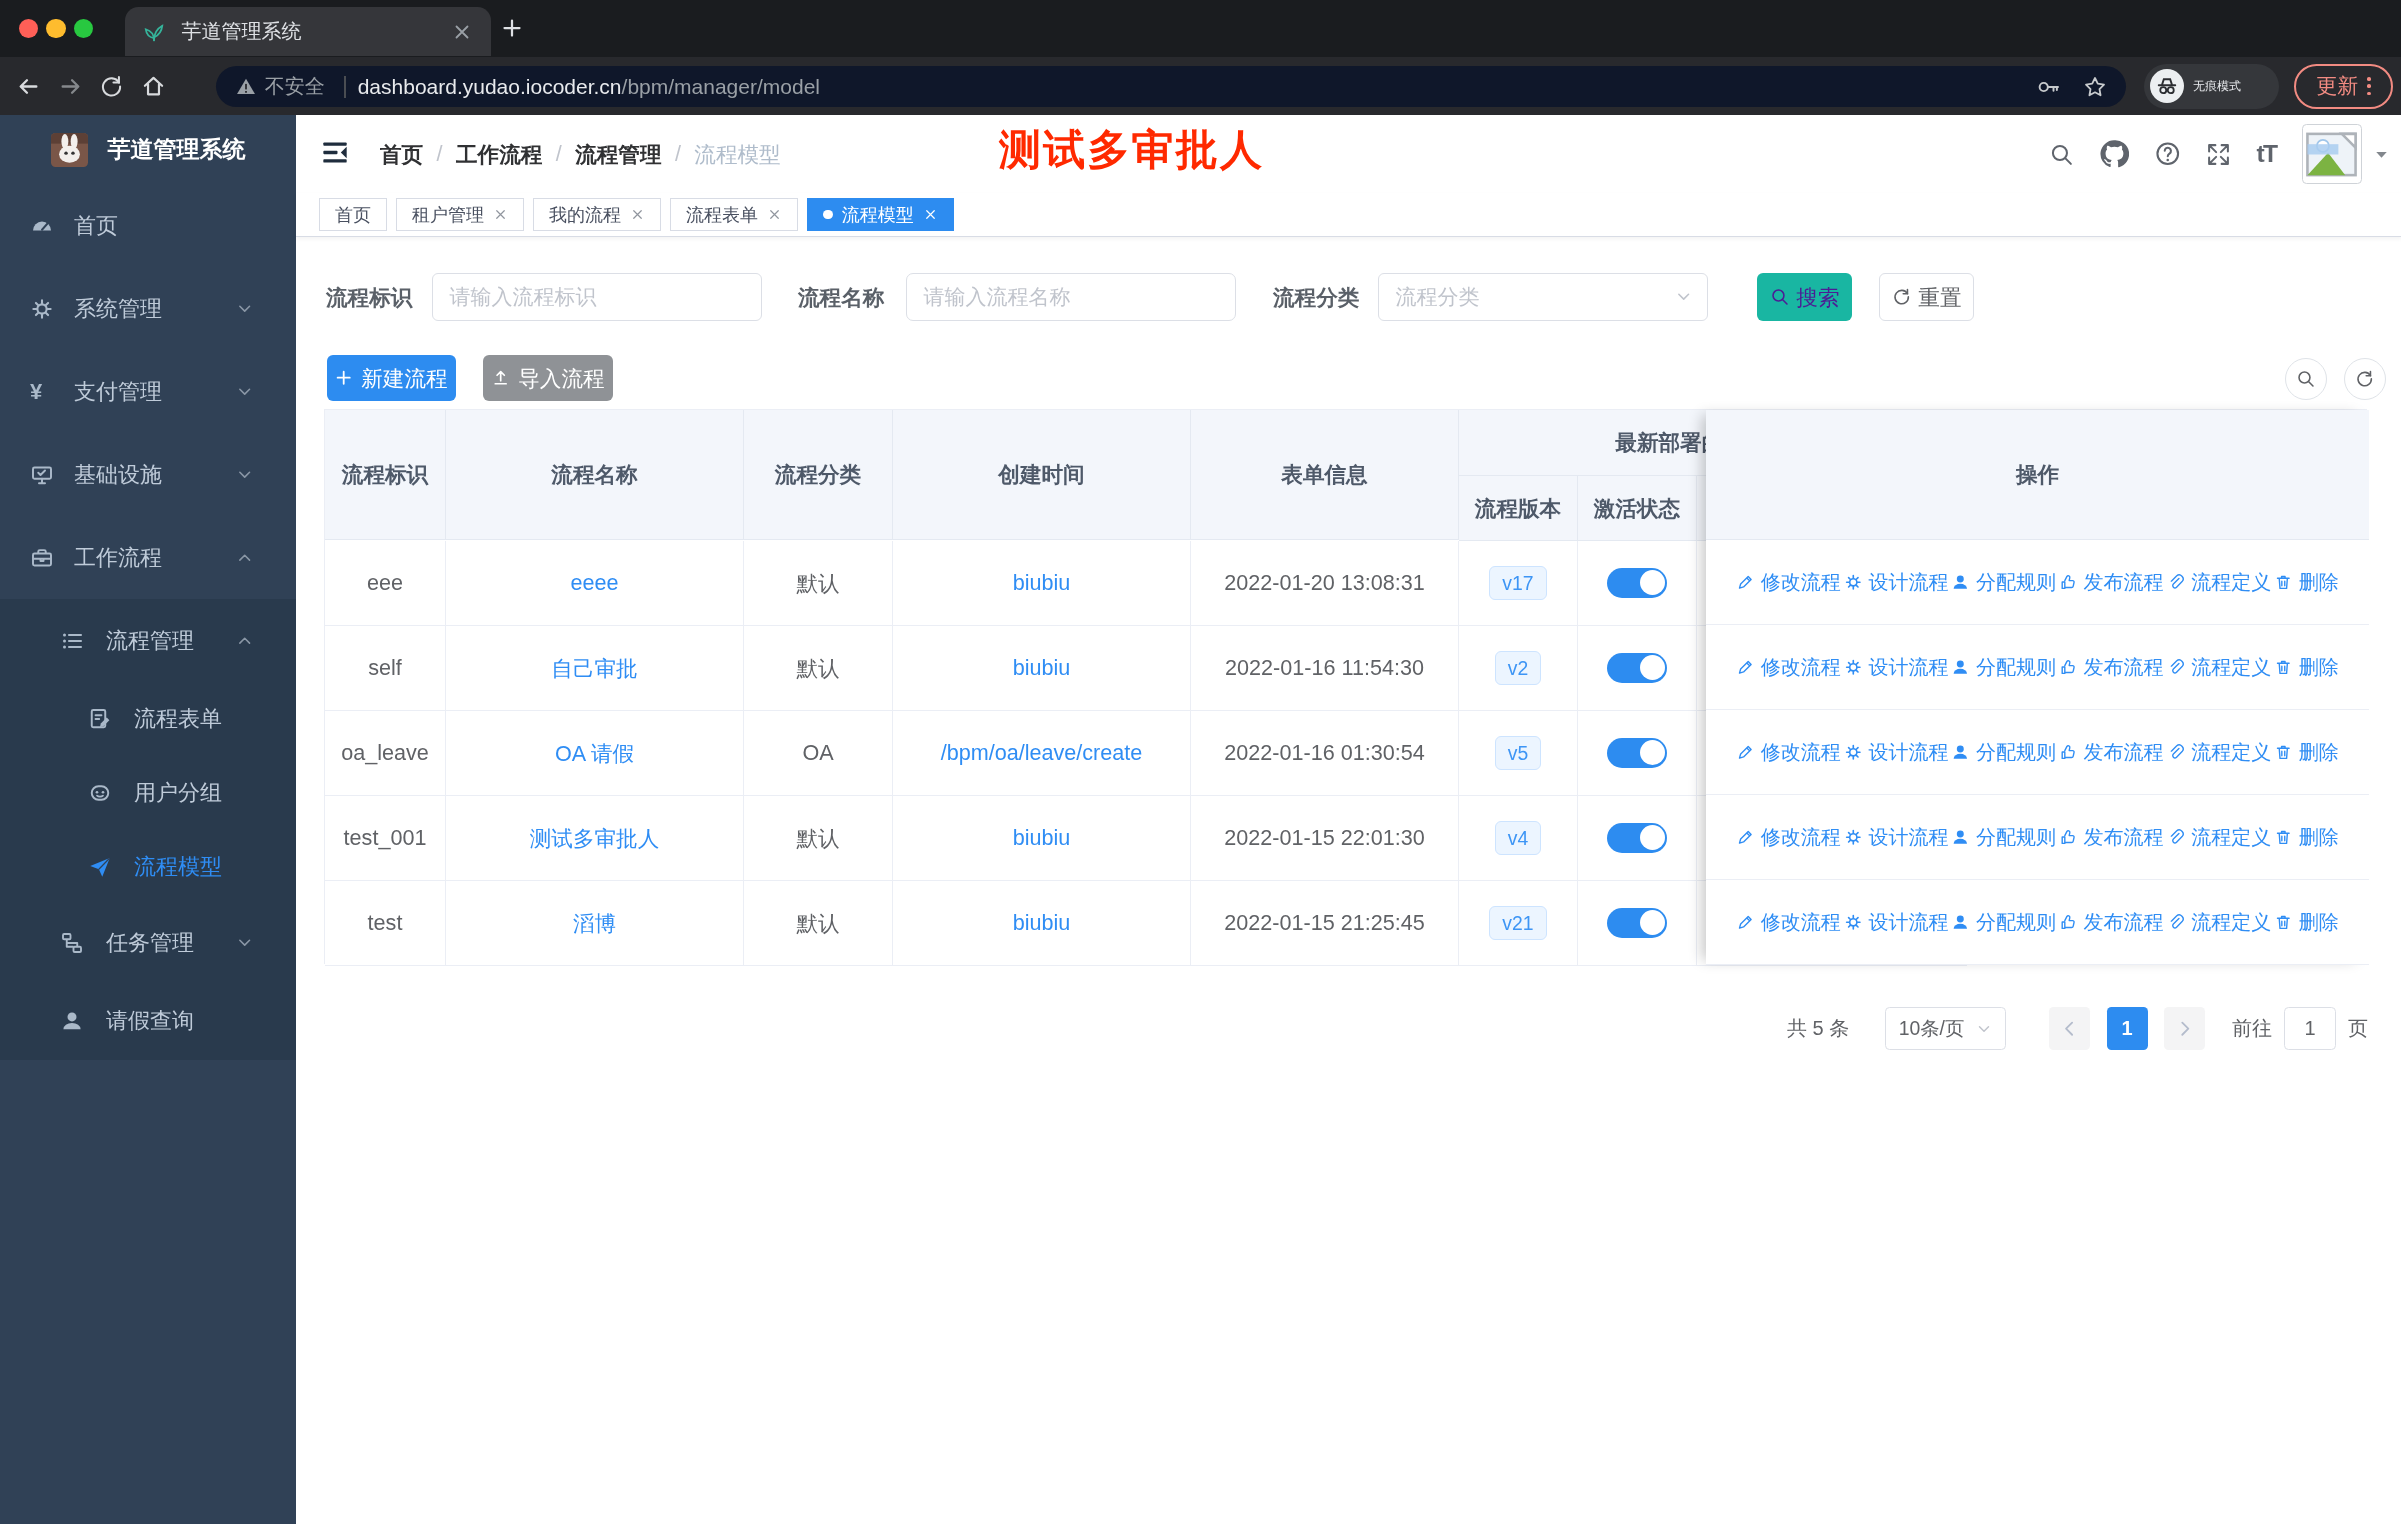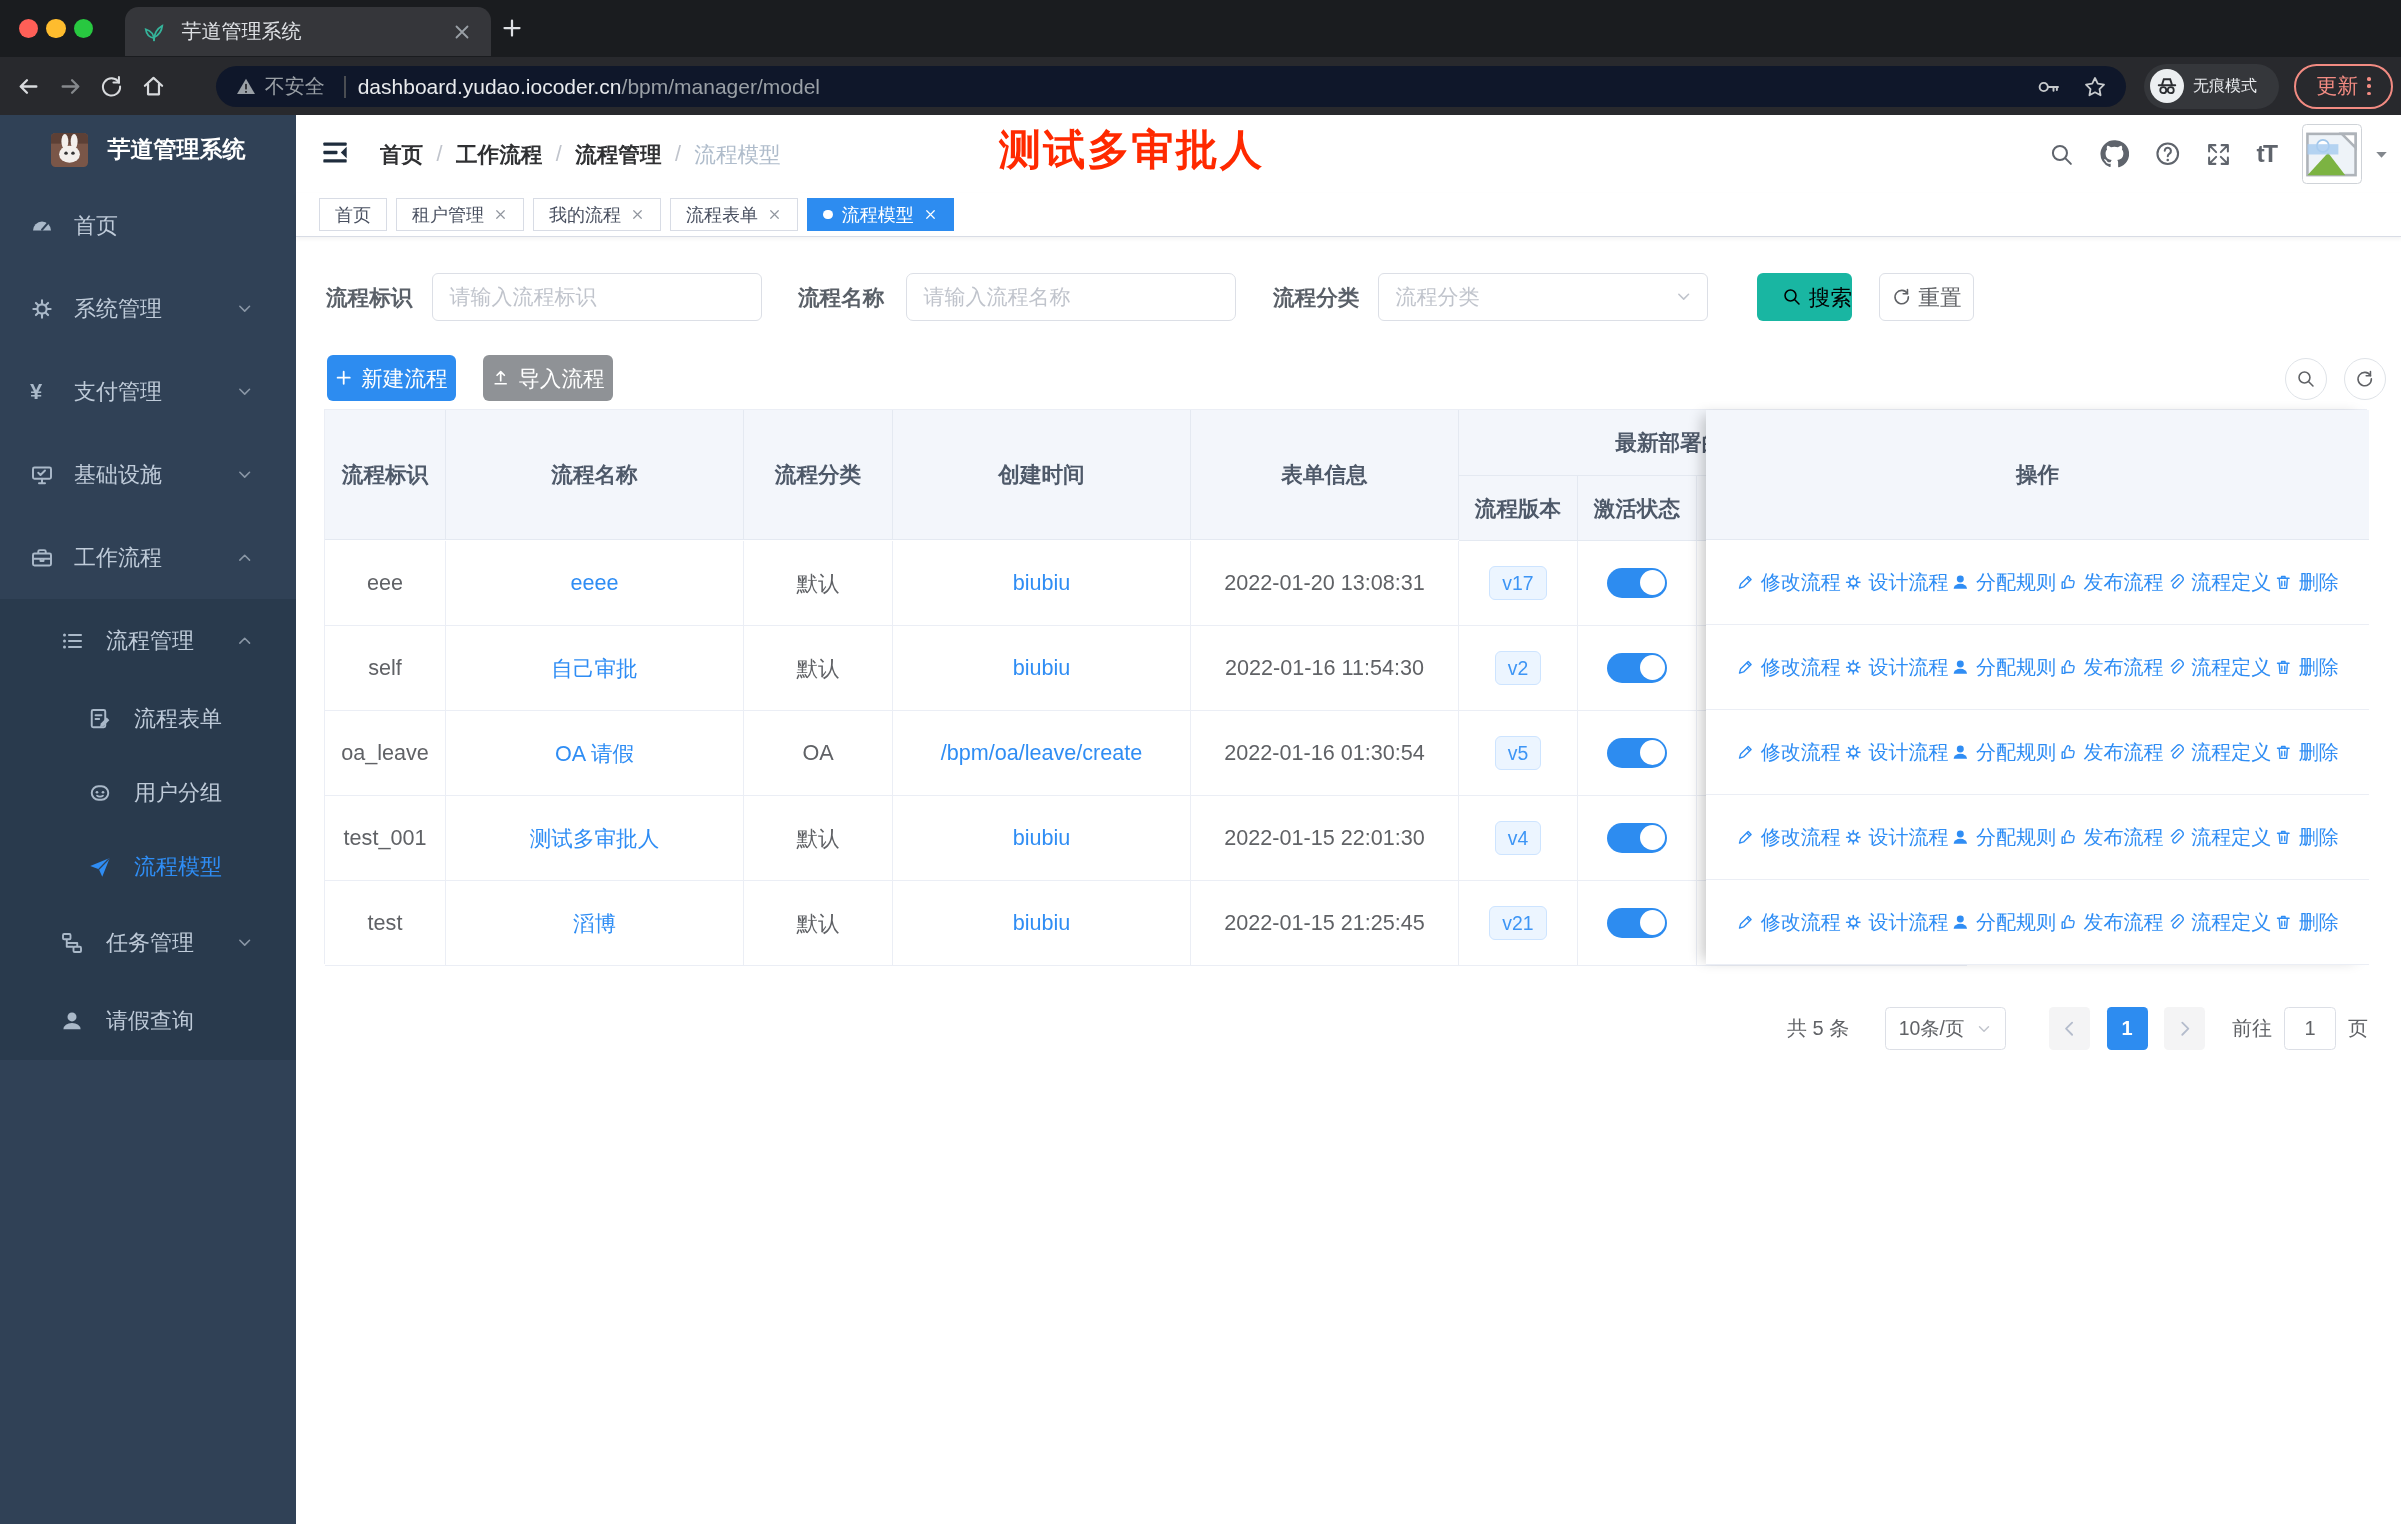--- a/index.html
+++ b/index.html
@@ -18,21 +18,21 @@
   .urlbar { position:absolute; left:0; top:57px; width:2401px; height:58px; background:#28292d; display:flex; align-items:center; }
   .navic { margin-left:16.4px; color:#d8dadd; }
   .pill { position:absolute; left:216px; top:9px; width:1910px; height:41px; background:#0f172a; border-radius:21px; display:flex; align-items:center; padding:0 19.4px; }
   .pill .warn { color:#9aa0a6; font-size:20px; margin:0 7.4px; }
   .pill .div { width:1.5px; height:22px; background:#4a4d52; margin:0 12px; }
   .pill .host { color:#e8eaed; font-size:21px; }
   .pill .path { color:#9aa0a6; font-size:21px; }
   .pill .sp { flex:1; }
   .chip-incog { position:absolute; left:2144px; top:6.7px; width:135px; height:45px; background:#35373b; border-radius:23px; display:flex; align-items:center; padding:0 10.4px 0 6px; }
   .chip-incog .cir { width:34px; height:34px; border-radius:50%; background:#eceff1; display:flex; align-items:center; justify-content:center; color:#2b2d31; }
-  .chip-incog .t { color:#e8eaed; font-size:16px; margin-left:9px; white-space:nowrap; }
+  .chip-incog .t { color:#e8eaed; font-size:12px; margin-left:9px; white-space:nowrap; }
   .chip-upd { position:absolute; left:2294px; top:6.7px; width:99px; height:45px; border:2.2px solid #f28b82; border-radius:23px; display:flex; align-items:center; justify-content:center; gap:9px; color:#f28b82; }
   .chip-upd .t { font-size:21px; }
   .vdots { display:flex; flex-direction:column; gap:3.7px; }
   .vdots i { width:3.7px; height:3.7px; border-radius:50%; background:#f28b82; }
 
   
   .app { position:absolute; left:0; top:115px; width:2401px; height:1410px; background:#fff; }
   .sidebar { position:absolute; left:0; top:0; width:296px; height:1410px; background:#304156; color:#bfcbd9; }
   .logo { display:flex; align-items:center; height:69px; padding-left:51px; }
   .logo .img { width:37px; height:34px; border-radius:4.5px; overflow:hidden; flex:none; }
@@ -68,21 +68,21 @@
   .tag.on .dot { width:9.7px; height:9.7px; border-radius:50%; background:#fff; margin-right:9px; }
   .tag.on .x { color:#fff; }
 
   
   .flabel { position:absolute; top:168px; font-size:21.6px; font-weight:700; color:#5a6068; white-space:nowrap; }
   .finput { position:absolute; top:158px; height:48px; width:330px; border:1.5px solid #dcdfe6; border-radius:6px; background:#fff; font-size:21px; color:#606266; padding:0 16.4px; outline:none; }
   .finput::placeholder { color:#c0c4cc; }
   .fselect { position:absolute; top:158px; height:48px; width:330px; border:1.5px solid #dcdfe6; border-radius:6px; background:#fff; display:flex; align-items:center; padding:0 13.4px 0 16.4px; cursor:pointer; }
   .fselect .ph { color:#c0c4cc; font-size:21px; flex:1; }
   .btn { display:inline-flex; align-items:center; justify-content:center; gap:7.4px; border-radius:6px; font-size:21.6px; cursor:pointer; border:none; white-space:nowrap; }
-  .btn-search { position:absolute; left:1461px; top:158px; width:95px; height:48px; background:#19b6a2; color:#000000;justify-content:flex-end; }
+  .btn-search { position:absolute; left:1461px; top:158px; width:95px; height:48px; background:#19b6a2; color:#4c1d95; }
   .btn-reset { position:absolute; left:1583px; top:158px; width:95px; height:48px; background:#fff; color:#606266; border:1.5px solid #dcdfe6; }
   .btn-create { position:absolute; left:30.5px; top:240px; width:129px; height:46px; background:#2d8cf0; color:#fff; }
   .btn-import { position:absolute; left:187px; top:240px; width:130px; height:46px; background:#8f9296; color:#fff; }
   .cbtn { position:absolute; top:243px; width:42px; height:42px; border:1.5px solid #dfe3e8; border-radius:50%; background:#fff; color:#606266; display:flex; align-items:center; justify-content:center; cursor:pointer; }
 
   
   .tablebox { position:absolute; left:28px; top:294px; width:2043px; height:555px; border:0.7px solid #ebeef5; }
   .tgrid { position:absolute; left:0; top:0; width:1641px; display:grid; grid-template-columns:121px 298px 149px 298px 268px 119px 119px 270px; }
   .hc { background:#f3f6fb; border-right:0.7px solid #e4e9f1; border-bottom:0.7px solid #e4e9f1; color:#4e5969; font-size:21.6px; font-weight:700; display:flex; align-items:center; justify-content:center; }
   .hc.tall { grid-row:1 / span 2; height:130px; }

